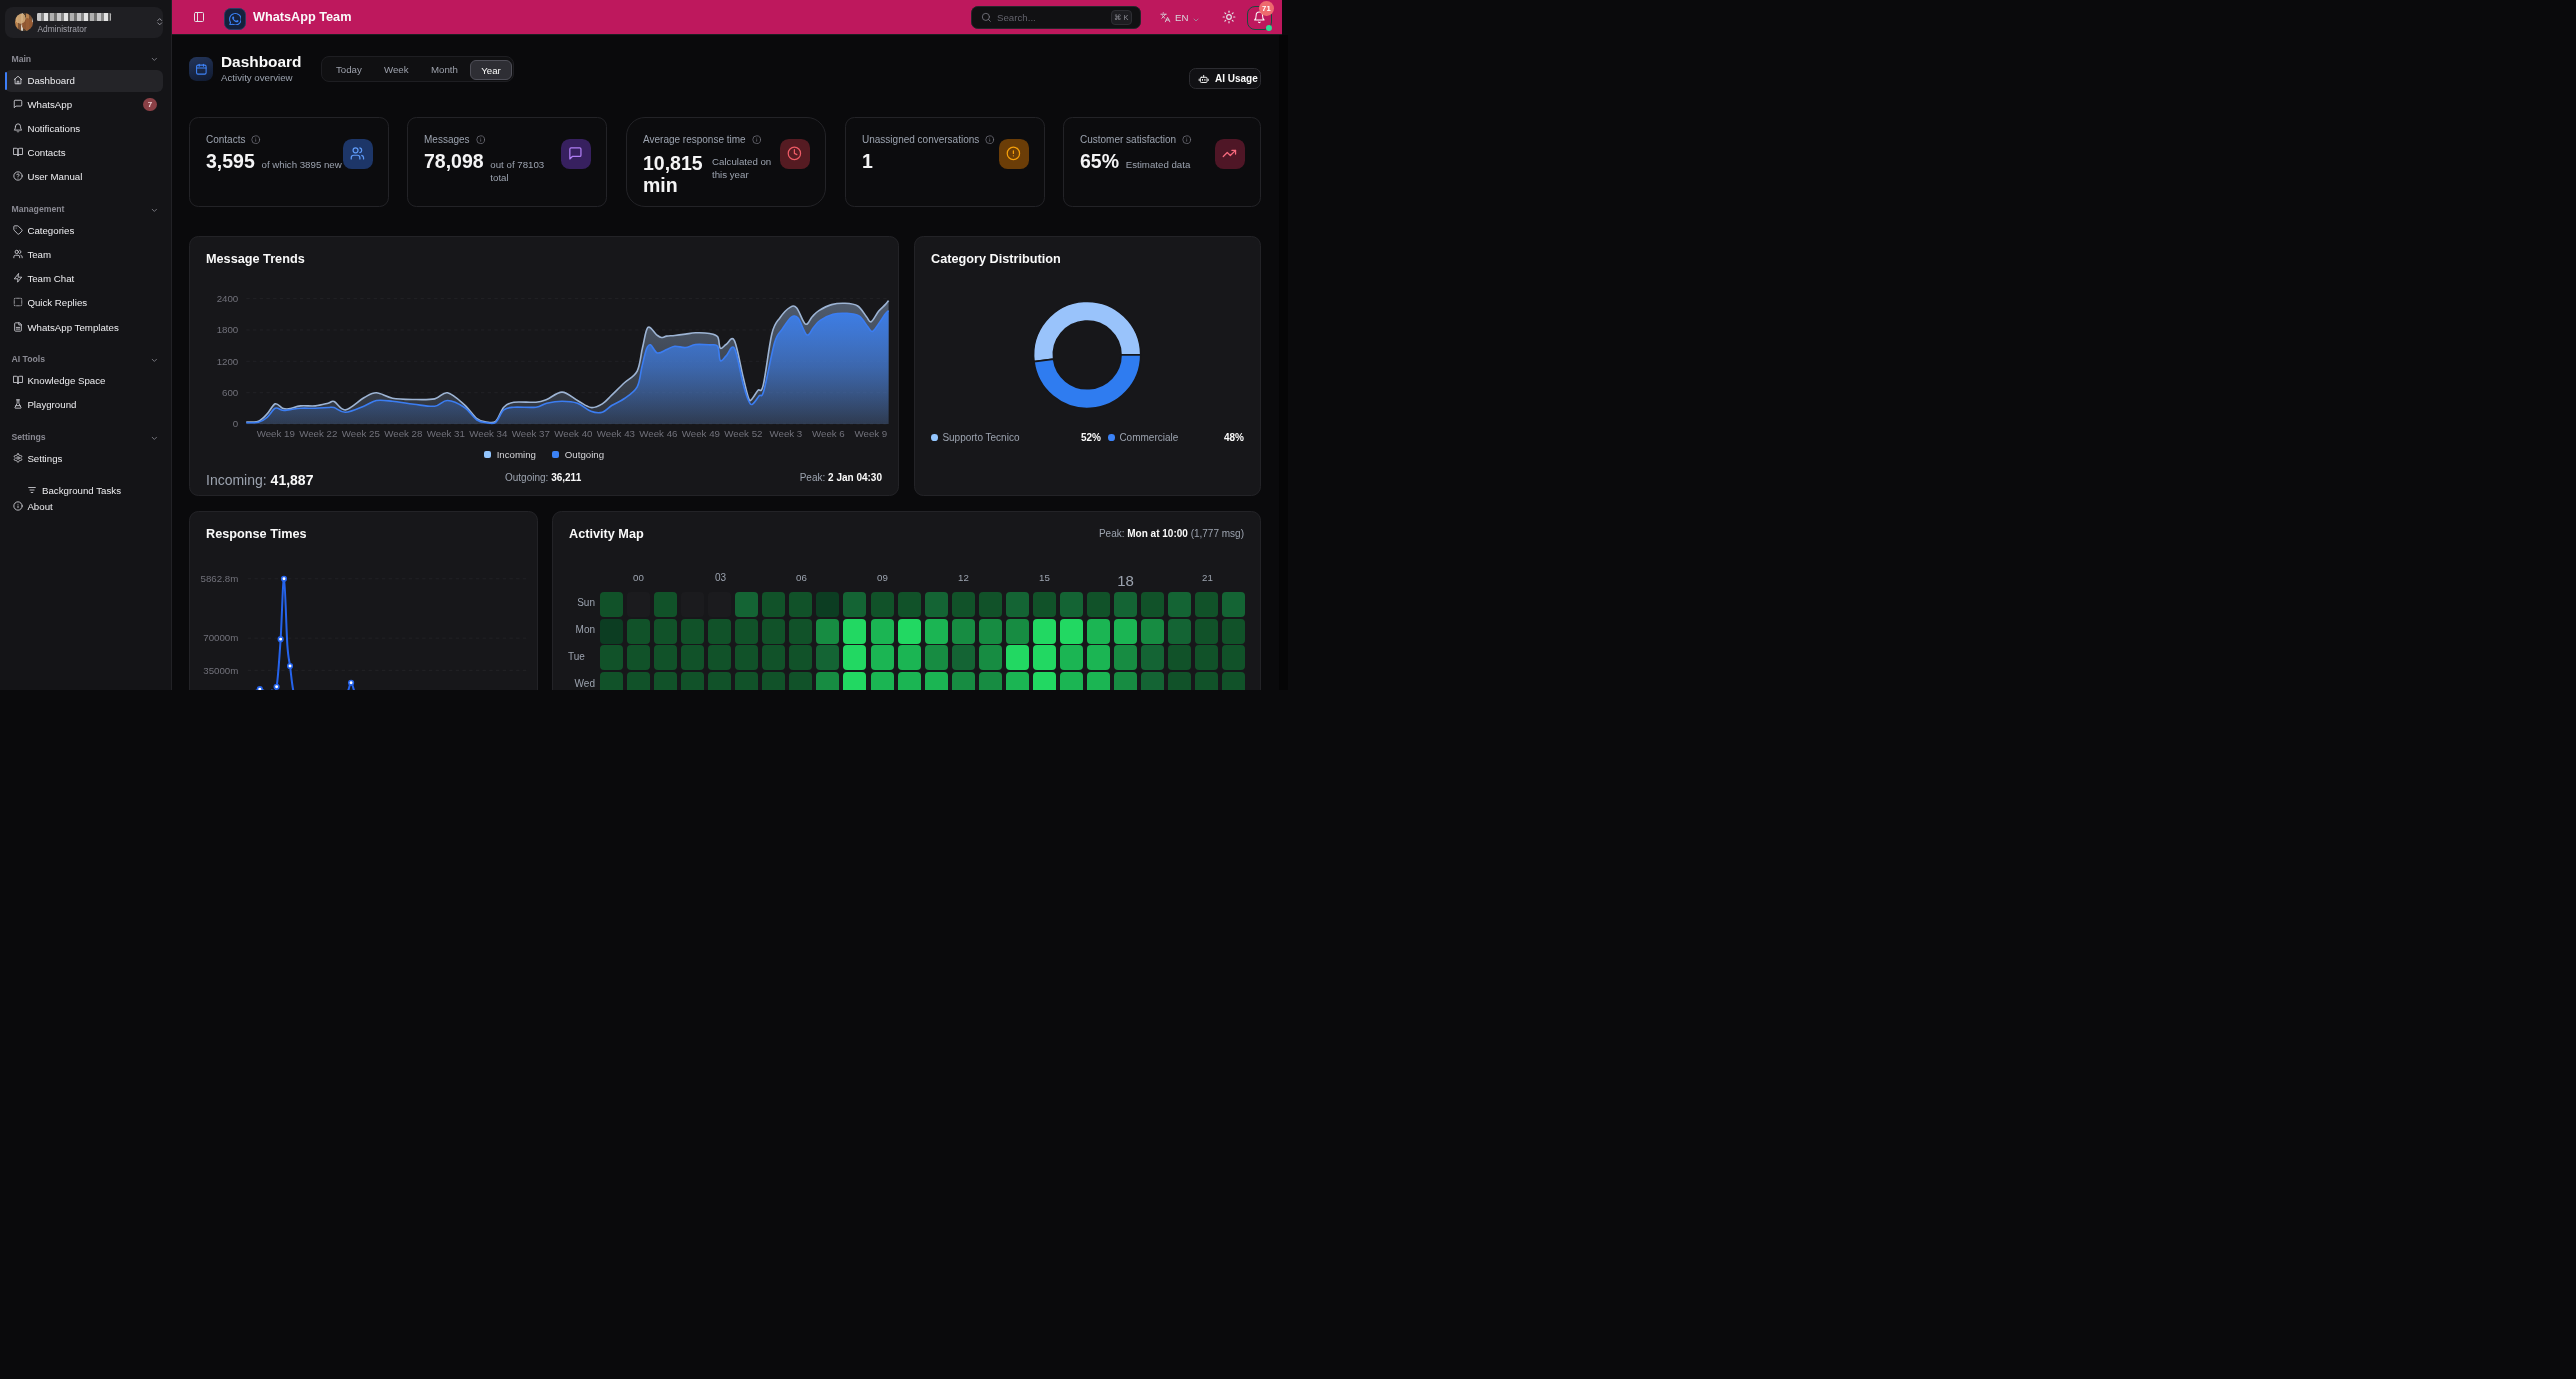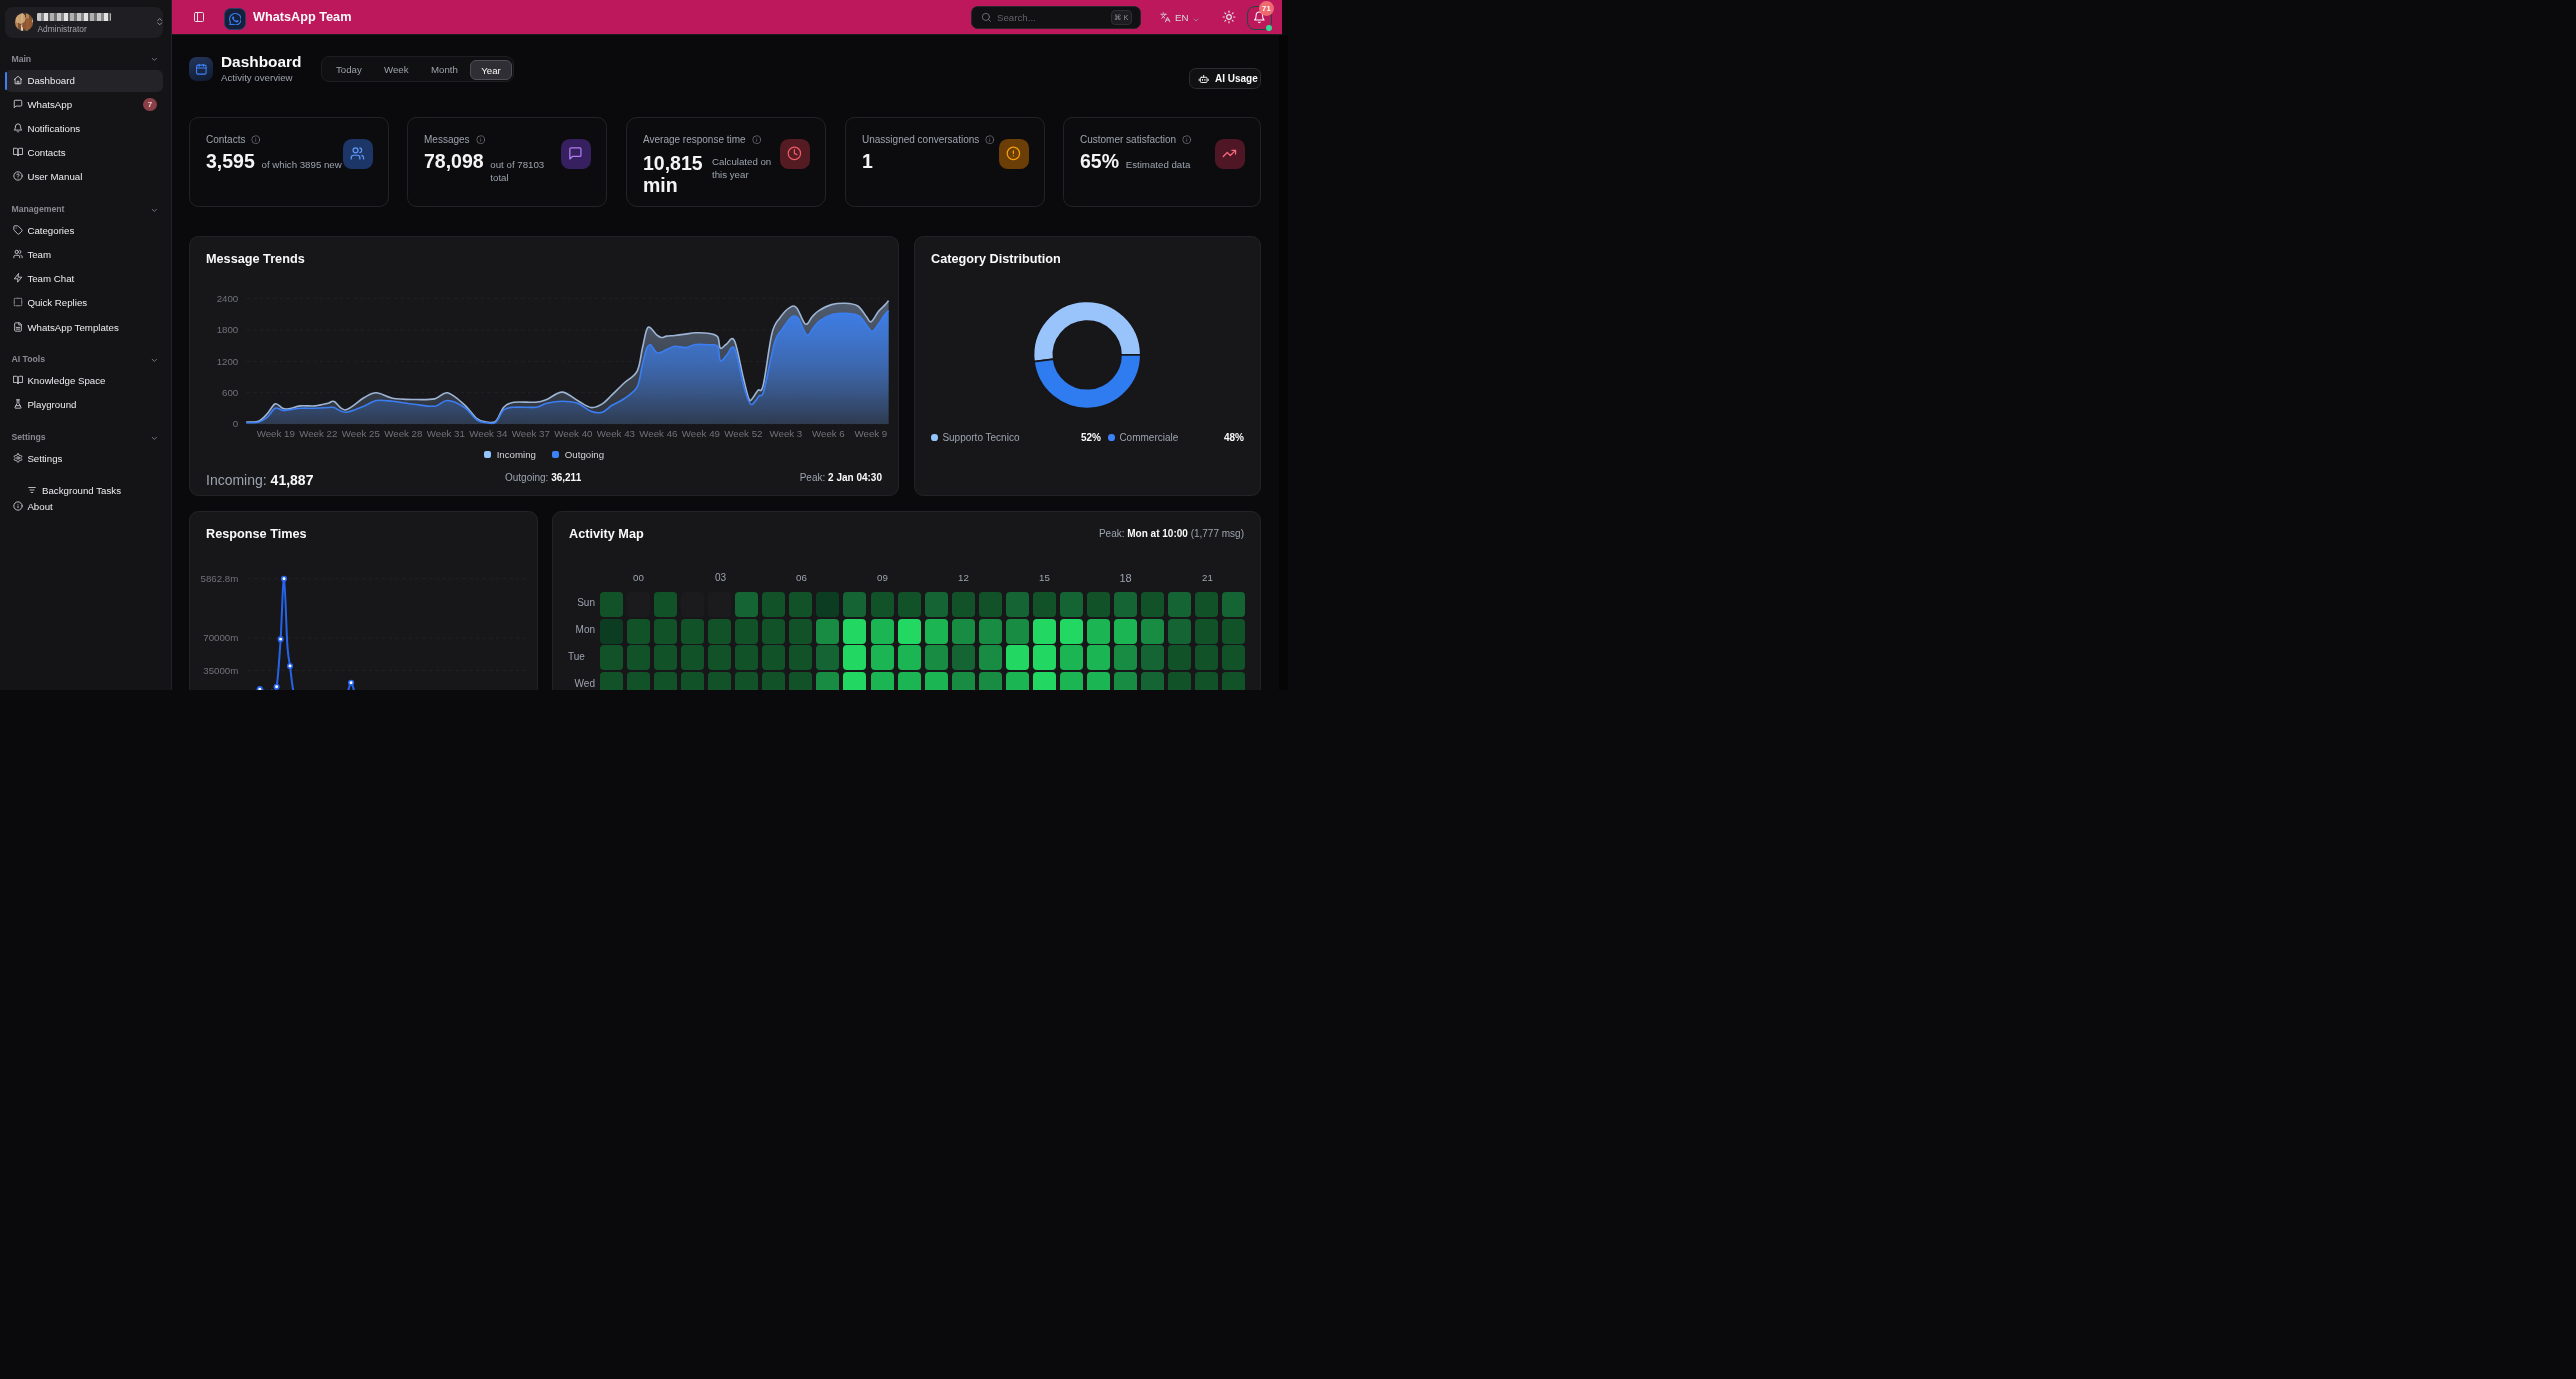--- a/index.html
+++ b/index.html
@@ -272,21 +272,21 @@
     <div style="position:absolute;left:16px;top:32px;display:flex;align-items:baseline;gap:6.7px">
         <span style="font-size:19.5px;font-weight:bold;color:#f4f4f5">78,098</span>
         <span style="width:74px;font-size:9.7px;color:#9ca3af;line-height:12.7px">out of 78103 total</span>
       </div>
     <div style="position:absolute;right:15.4px;top:21px;width:29.5px;height:29.5px;border-radius:8.7px;background:#37205f;display:flex;align-items:center;justify-content:center">
         <svg width="14.8" height="14.8" viewBox="0 0 24 24" fill="none" stroke="#b07ef5" stroke-width="2" stroke-linecap="round" stroke-linejoin="round" style="">
           <path d="M21 15a2 2 0 0 1-2 2H7l-4 4V5a2 2 0 0 1 2-2h14a2 2 0 0 1 2 2z"></path>
         </svg>
       </div>
   </div>
-  <div style="position:absolute;left:626px;top:117px;width:200px;height:90px;border-radius:11px;background:#0c0c0e;border:0.7px solid #232327">
+  <div style="position:absolute;left:626px;top:117px;width:200px;height:90px;border-radius:19px;background:#0c0c0e;border:0.7px solid #232327">
     <div style="position:absolute;left:16px;top:16px;display:flex;align-items:center;gap:6px;font-size:10px;font-weight:500;color:#9ca3af">Average response time <svg width="9.4" height="9.4" viewBox="0 0 24 24" fill="none" stroke="#71717a" stroke-width="2" stroke-linecap="round" stroke-linejoin="round" style="">
           <circle cx="12" cy="12" r="10"></circle>
           <path d="M12 16v-4"></path>
           <path d="M12 8h.01"></path>
         </svg></div>
     <div style="position:absolute;left:16px;top:34px;font-size:19.5px;font-weight:bold;color:#f4f4f5;line-height:22px">10,815<br>min</div>
       <div style="position:absolute;left:85px;top:38px;width:74px;font-size:9.7px;color:#9ca3af;line-height:12.7px">Calculated on this year</div>
     <div style="position:absolute;right:15.4px;top:21px;width:29.5px;height:29.5px;border-radius:8.7px;background:#551b22;display:flex;align-items:center;justify-content:center">
         <svg width="14.8" height="14.8" viewBox="0 0 24 24" fill="none" stroke="#ee5b66" stroke-width="2" stroke-linecap="round" stroke-linejoin="round" style="">
           <circle cx="12" cy="12" r="10"></circle>
@@ -416,21 +416,21 @@
 </div>
 <div style="position:absolute;left:552px;top:511px;width:709px;height:201px;border-radius:9.4px;background:#17171a;border:0.7px solid #232327;overflow:hidden">
   <div style="position:absolute;left:16px;top:14.8px;font-size:12.7px;font-weight:bold;color:#fafafa">Activity Map</div>
   <div style="position:absolute;right:16px;top:16px;font-size:10px;color:#9ca3af">Peak: <span style="color:#fafafa;font-weight:bold">Mon at 10:00</span> (1,777 msg)</div>
   <div style="position:absolute;left:72px;top:60px;width:27px;text-align:center;font-size:9.7px;color:#9ca3af">00</div>
       <div style="position:absolute;left:154px;top:60px;width:27px;text-align:center;font-size:10px;color:#9ca3af">03</div>
       <div style="position:absolute;left:235px;top:60px;width:27px;text-align:center;font-size:9.7px;color:#9ca3af">06</div>
       <div style="position:absolute;left:316px;top:60px;width:27px;text-align:center;font-size:9.7px;color:#9ca3af">09</div>
       <div style="position:absolute;left:397px;top:60px;width:27px;text-align:center;font-size:9.7px;color:#9ca3af">12</div>
       <div style="position:absolute;left:478px;top:60px;width:27px;text-align:center;font-size:9.7px;color:#9ca3af">15</div>
-      <div style="position:absolute;left:559px;top:60px;width:27px;text-align:center;font-size:11px;color:#9ca3af">18</div>
+      <div style="position:absolute;left:559px;top:60px;width:27px;text-align:center;font-size:15px;color:#9ca3af">18</div>
       <div style="position:absolute;left:641px;top:60px;width:27px;text-align:center;font-size:9.7px;color:#9ca3af">21</div>
       <div style="position:absolute;left:15px;top:85px;width:27px;text-align:right;font-size:10px;color:#9ca3af">Sun</div>
       <div style="position:absolute;left:47px;top:80px;width:23px;height:24.5px;border-radius:4px;background:#115229"></div>
       <div style="position:absolute;left:74px;top:80px;width:23px;height:24.5px;border-radius:4px;background:#1b1b1e"></div>
       <div style="position:absolute;left:101px;top:80px;width:23px;height:24.5px;border-radius:4px;background:#115229"></div>
       <div style="position:absolute;left:128px;top:80px;width:23px;height:24.5px;border-radius:4px;background:#1b1b1e"></div>
       <div style="position:absolute;left:155px;top:80px;width:23px;height:24.5px;border-radius:4px;background:#1b1b1e"></div>
       <div style="position:absolute;left:182px;top:80px;width:23px;height:24.5px;border-radius:4px;background:#146434"></div>
       <div style="position:absolute;left:209px;top:80px;width:23px;height:24.5px;border-radius:4px;background:#115229"></div>
       <div style="position:absolute;left:236px;top:80px;width:23px;height:24.5px;border-radius:4px;background:#115229"></div>

